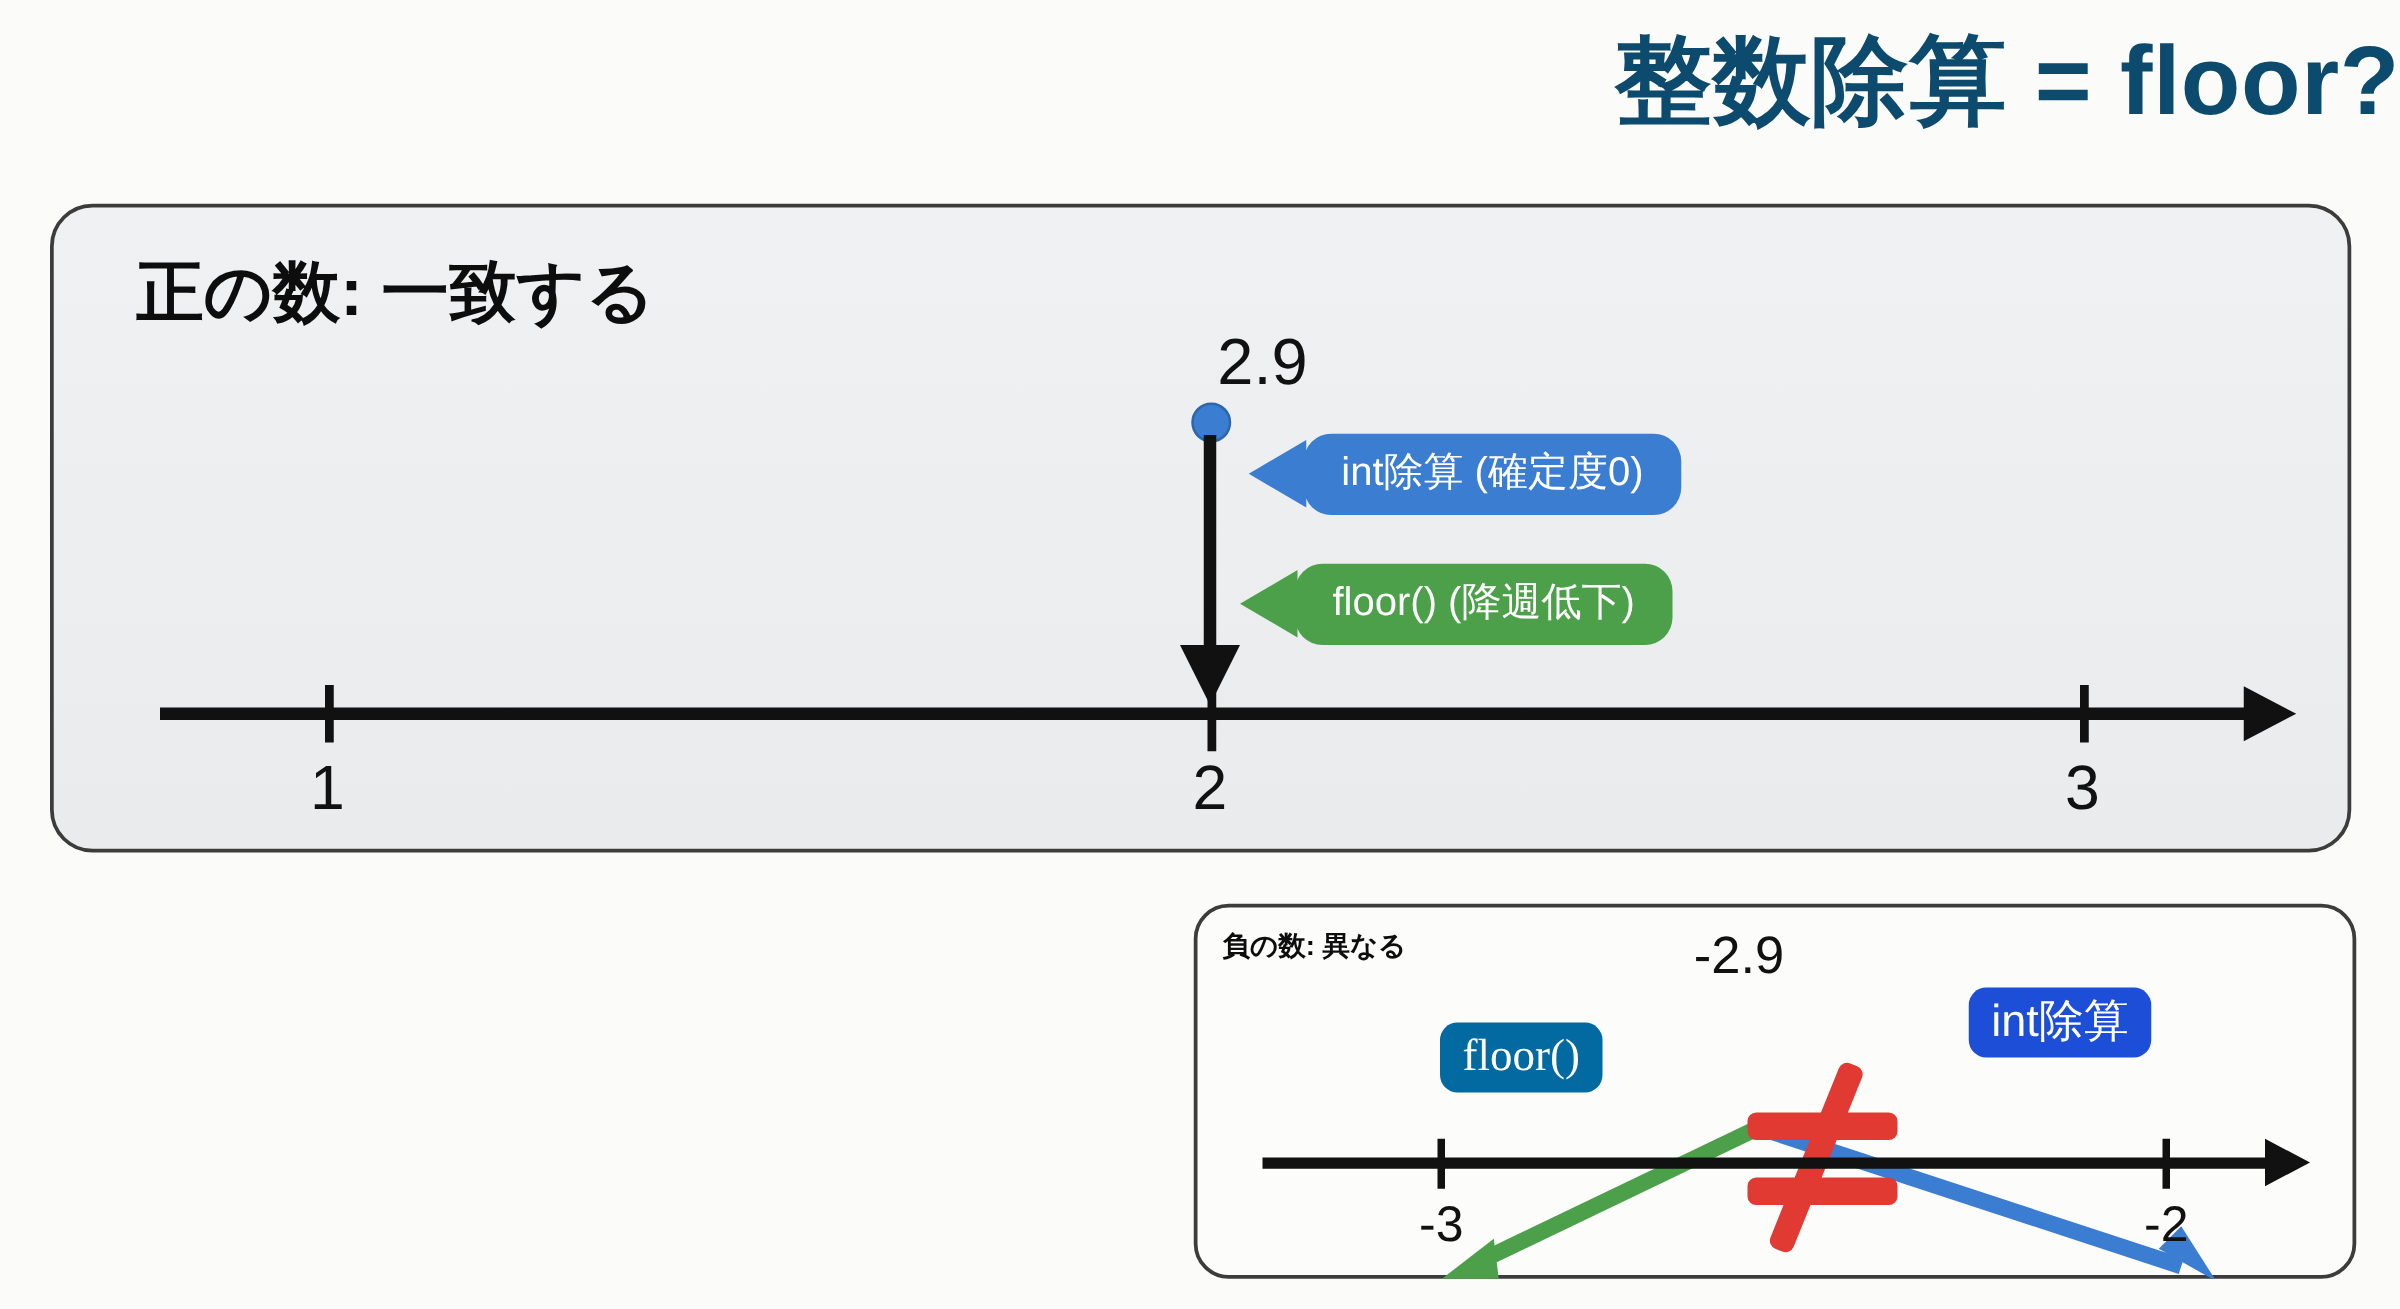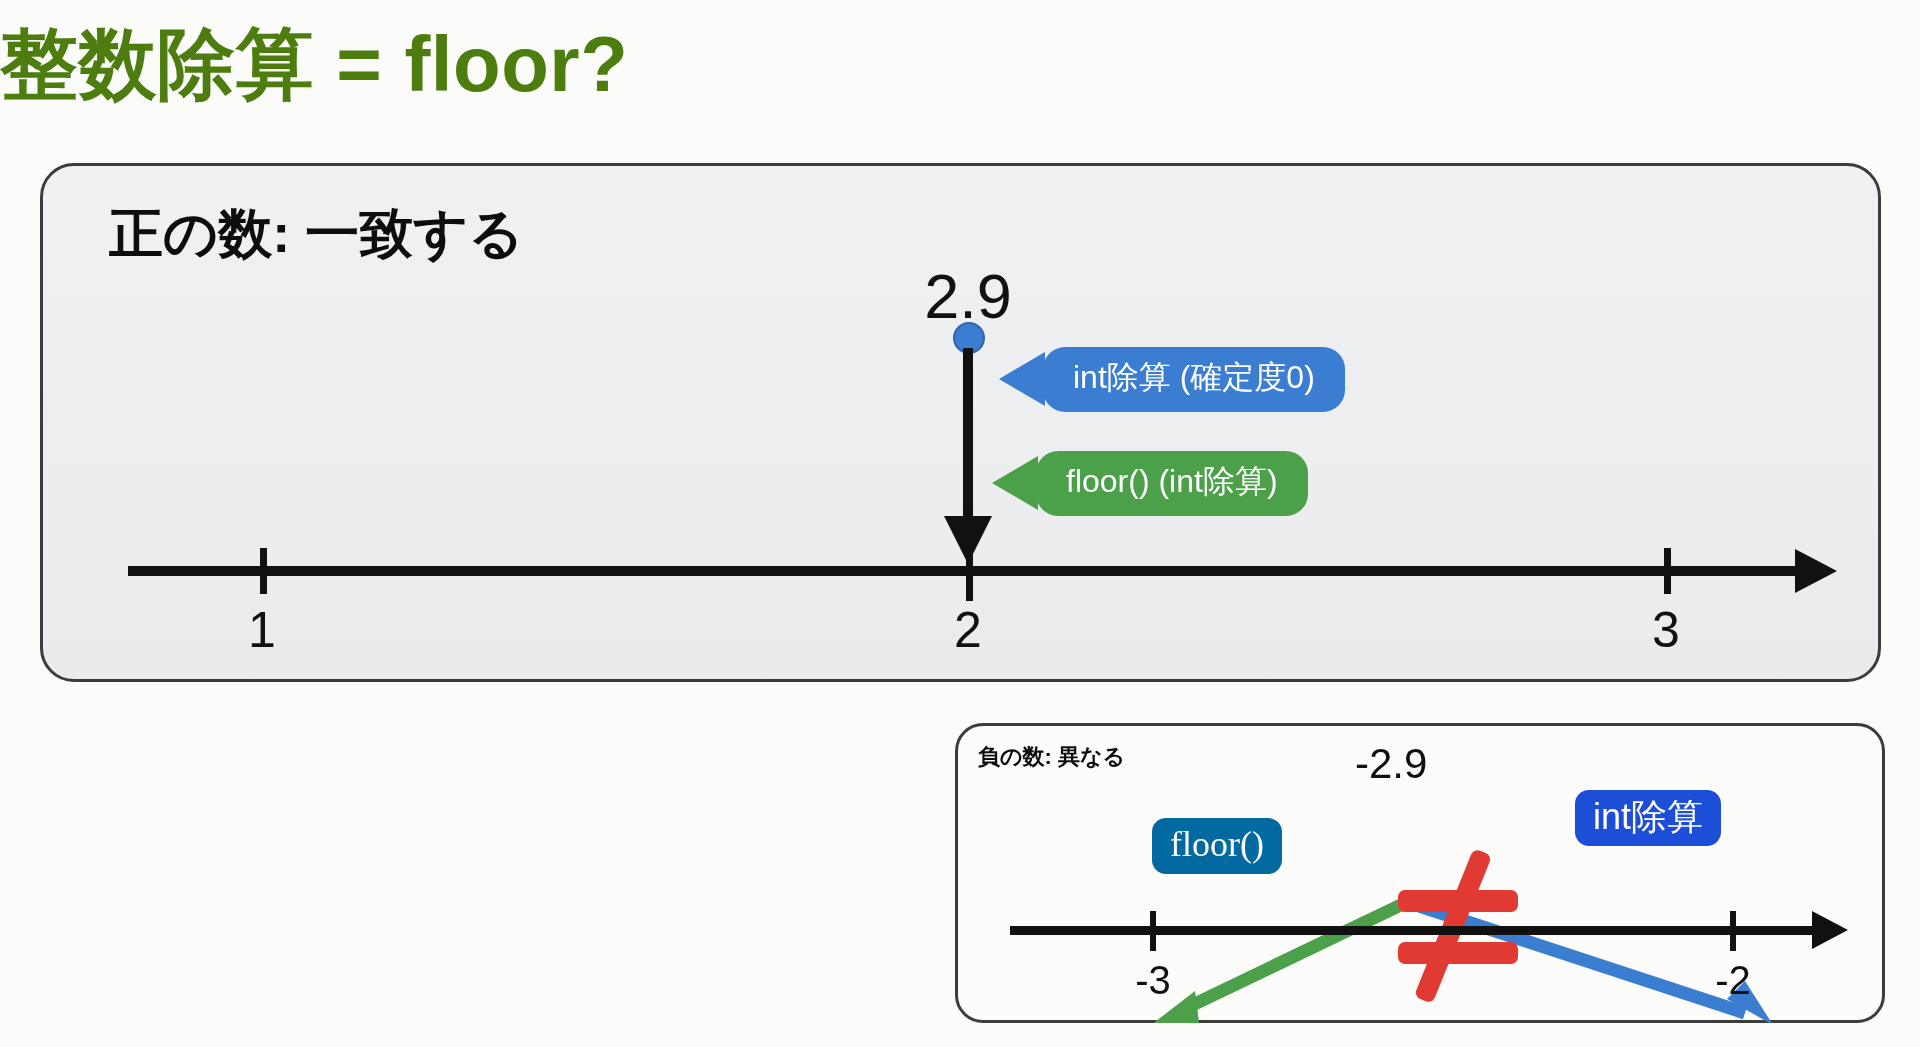--- a/index.html
+++ b/index.html
@@ -14,24 +14,24 @@
     font-family: "Liberation Sans", "DejaVu Sans", sans-serif;
     overflow: hidden;
   }
 
   
   #title {
     position: absolute;
     left: 0;
     top: 22px;
     width: 1920px;
-    text-align: left;
+    text-align: right;
     font-size: 78px;
     font-weight: 700;
-    color: #4d7c0f;
+    color: #0c4a6e;
     letter-spacing: 0.5px;
     line-height: 1.1;
     white-space: nowrap;
   }
 
   
   .panel {
     position: absolute;
     background: #eef0f1;
     border: 3px solid #3c3c3c;
@@ -109,25 +109,25 @@
     text-align: center;
     width: 80px;
   }
   #label-1 { left: 222px; }
   #label-2 { left: 928px; }
   #label-3 { left: 1626px; }
 
   
   #value-29 {
     position: absolute;
-    left: 898px;
+    left: 940px;
     top: 260px;
     width: 140px;
     text-align: center;
-    font-size: 63px;
+    font-size: 52px;
     color: #111;
   }
   #dot-29 {
     position: absolute;
     left: 953px;
     top: 322px;
     width: 32px;
     height: 32px;
     border-radius: 50%;
     background: #3b7dd0;
@@ -285,21 +285,21 @@
 
 <div class="tick-top" id="tick-1"></div>
 <div class="tick-top" id="tick-2"></div>
 <div class="tick-top" id="tick-3"></div>
 
 <div class="tick-label-top" id="label-1">1</div>
 <div class="tick-label-top" id="label-2">2</div>
 <div class="tick-label-top" id="label-3">3</div>
 
 <div class="callout" id="callout-int">int除算 (確定度0)</div>
-<div class="callout" id="callout-floor">floor() (int除算)</div>
+<div class="callout" id="callout-floor">floor() (降週低下)</div>
 
 <div class="panel" id="panel-negative"></div>
 
 <div class="panel-heading" id="heading-negative">負の数: 異なる</div>
 
 <div id="value-neg29">-2.9</div>
 
 <svg id="bottom-svg" viewBox="0 0 930 300">
 
   <g>

